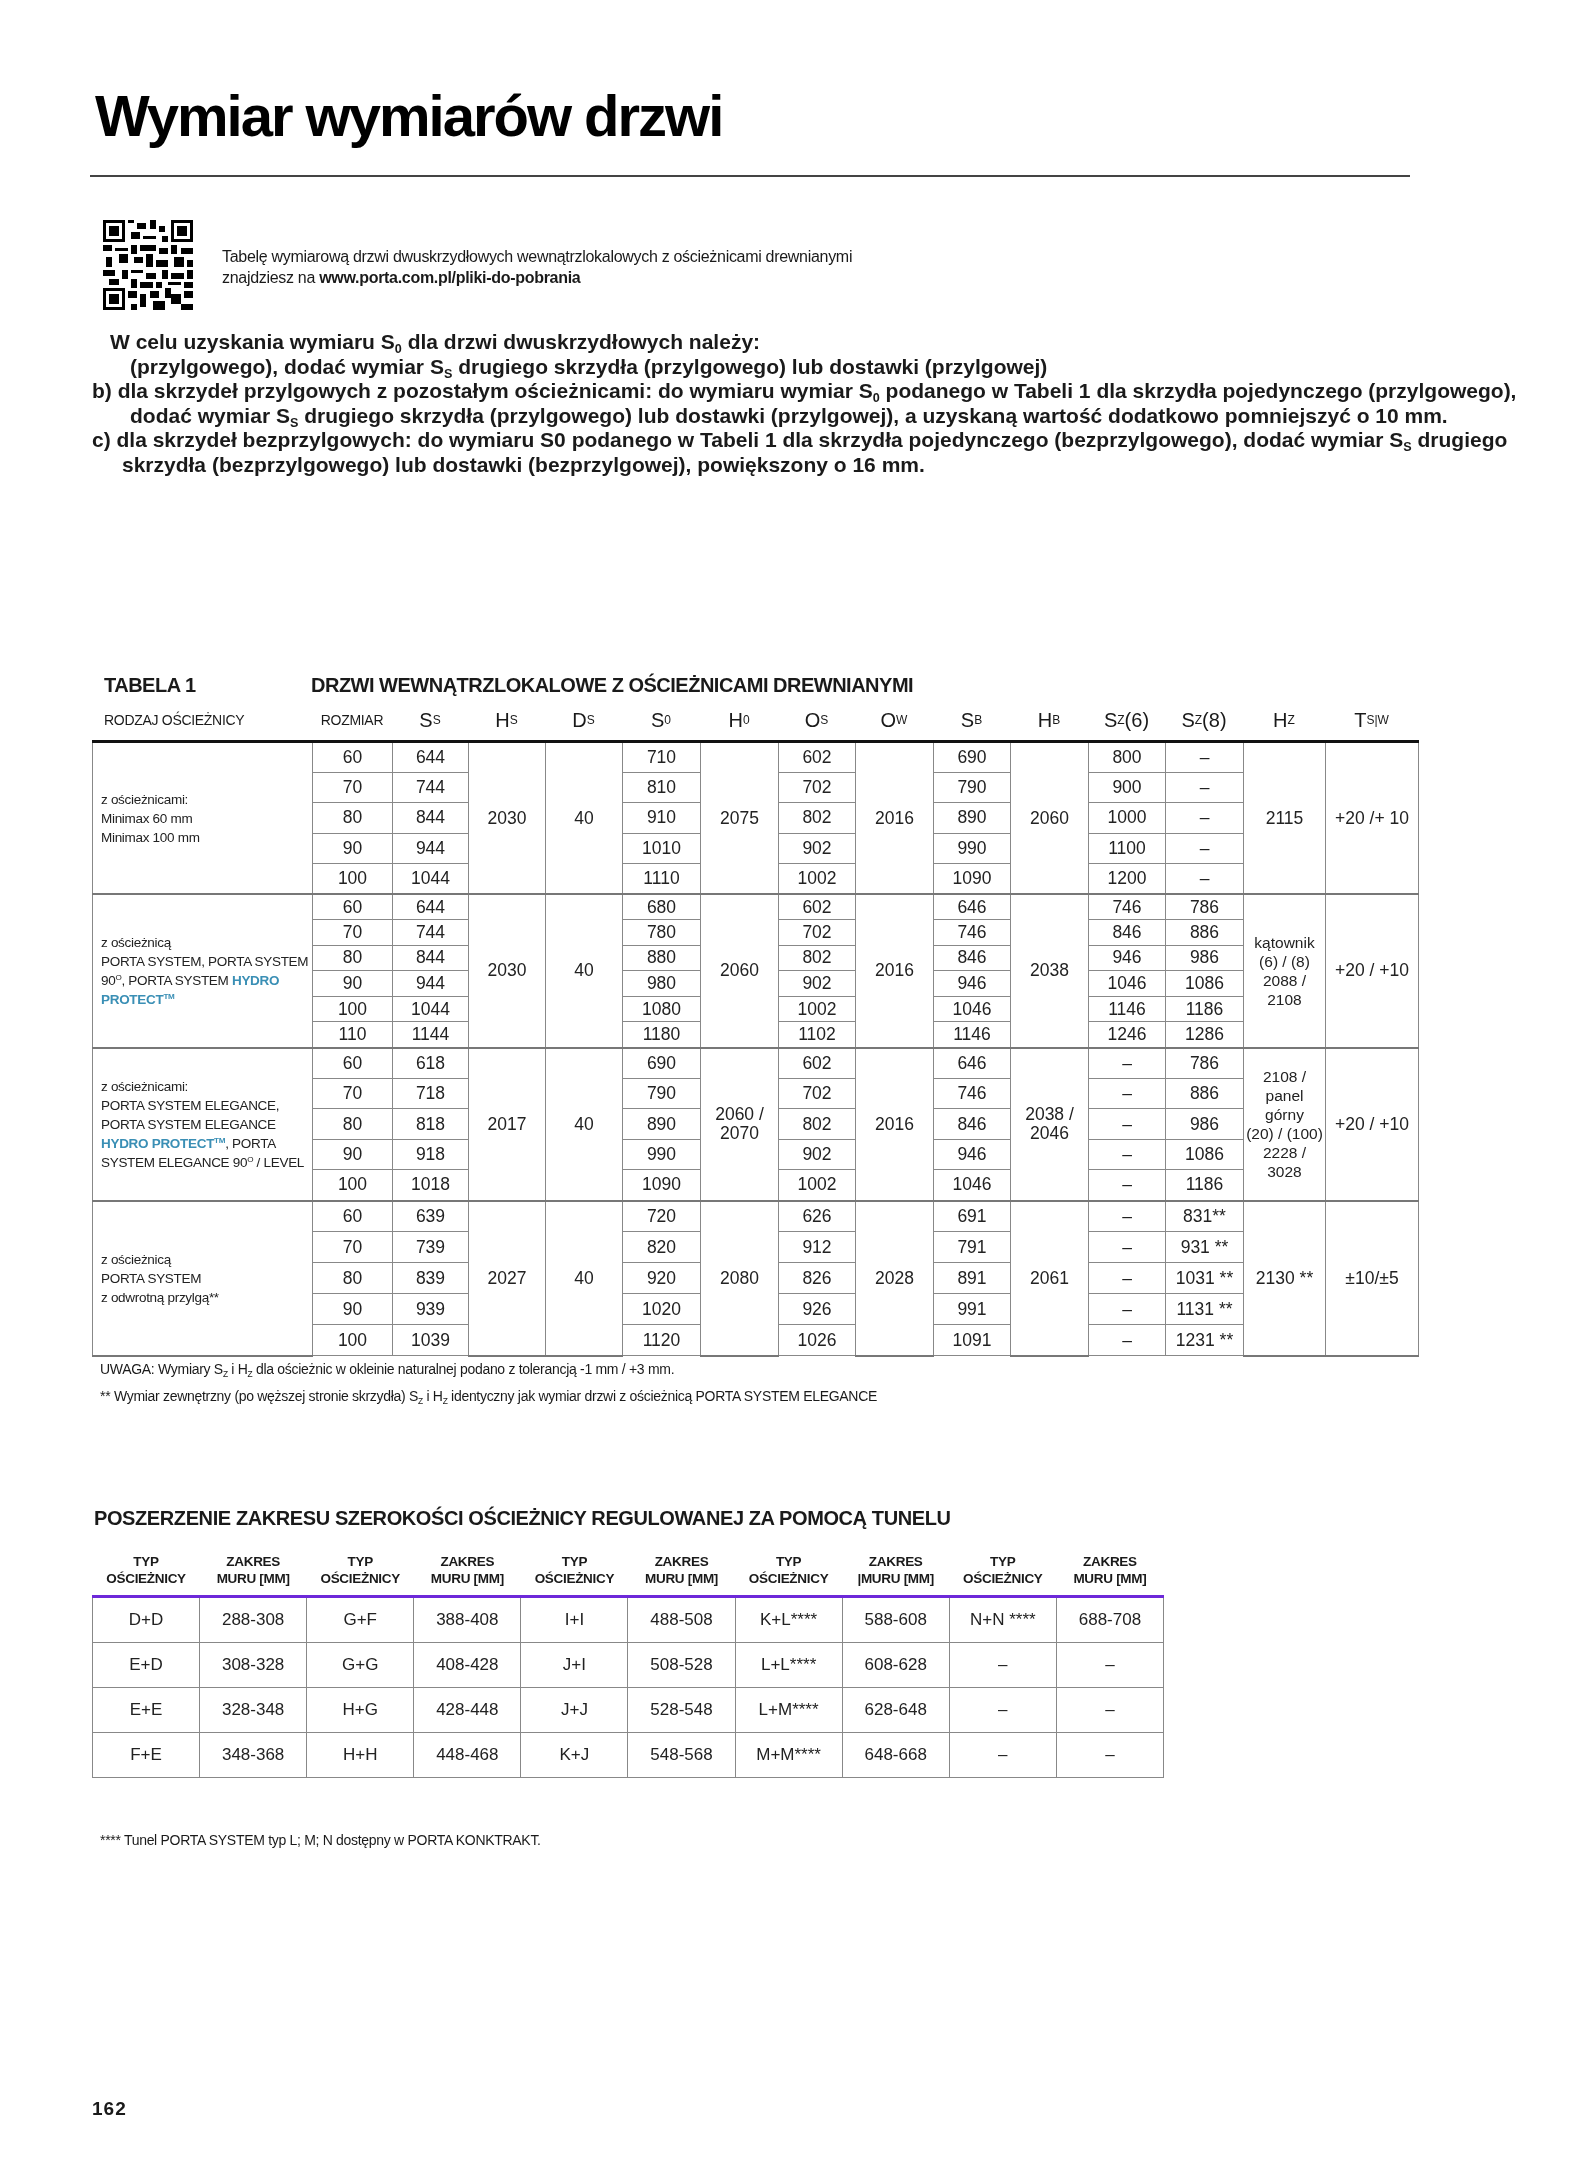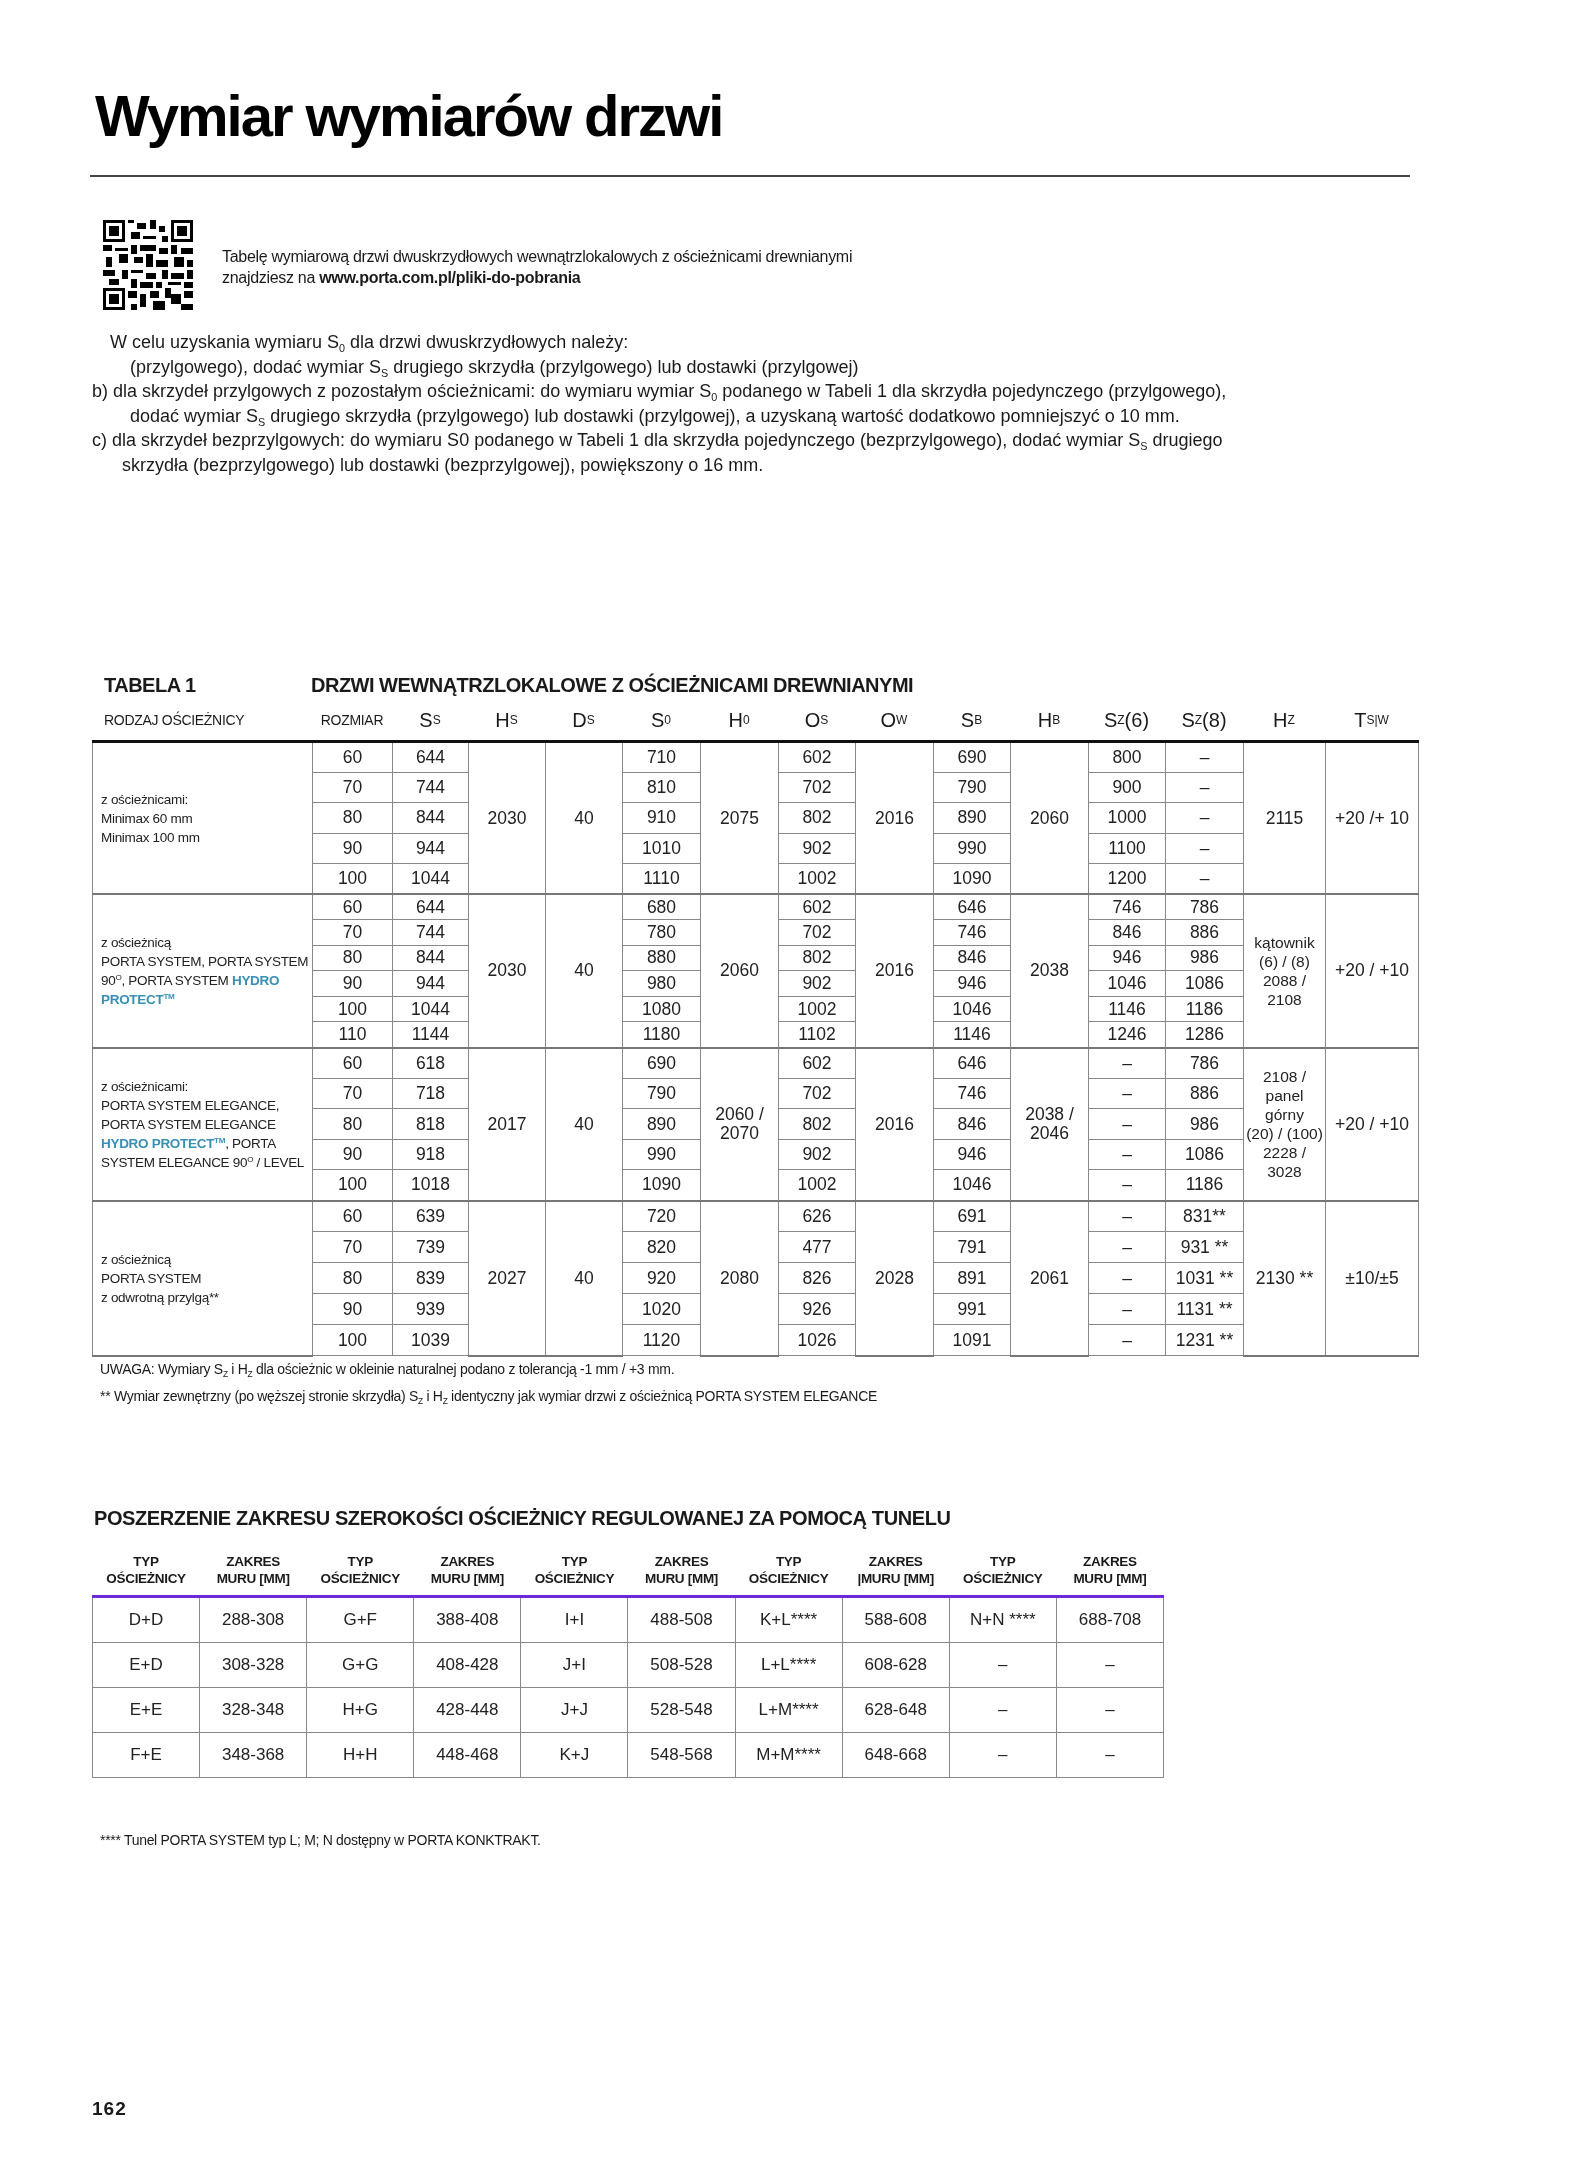--- a/index.html
+++ b/index.html
@@ -3,21 +3,21 @@
 <meta charset="utf-8">
 <style>
   html, body { margin:0; padding:0; background:#fff; }
   body { width:1583px; height:2160px; position:relative; font-family:"Liberation Sans", sans-serif; color:#1a1a1a; overflow:hidden; }
   .abs { position:absolute; }
   #title { left:95px; top:82px; font-size:58px; font-weight:bold; letter-spacing:-2px; color:#000; margin:0; }
   #rule { left:90px; top:175px; width:1320px; height:2px; background:#444; }
   #qr { left:103px; top:220px; width:90px; height:90px; }
   #qr-text { left:222px; top:246px; font-size:16px; line-height:21px; letter-spacing:-0.3px; }
   #qr-text b { font-weight:bold; }
-  #instr { left:92px; top:330px; font-size:18px; line-height:24.5px; }
+  #instr { left:92px; top:330px; font-size:21px; line-height:24.5px;font-weight:bold; }
   #instr .line { white-space:nowrap; }
   #instr .ind { padding-left:38px; }
   #instr .ind2 { padding-left:30px; }
   sub { font-size:0.6em; vertical-align:-0.35em; line-height:0; }
   sup { font-size:0.6em; vertical-align:0.6em; line-height:0; }
 
   
   #t1-label { left:104px; top:674px; font-size:20px; font-weight:bold; letter-spacing:-0.5px; }
   #t1-title { left:311px; top:674px; font-size:20px; font-weight:bold; letter-spacing:-0.5px; }
   #t1-head { left:92px; top:700px; width:1326px; height:40px; }
@@ -418,21 +418,21 @@
         <td rowspan="5" class="merged">2061</td>
         <td>–</td>
         <td>831**</td>
         <td rowspan="5" class="merged">2130 **</td>
         <td rowspan="5" class="merged">±10/±5</td>
       </tr>
       <tr style="height:31px">
         <td>70</td>
         <td>739</td>
         <td>820</td>
-        <td>477</td>
+        <td>912</td>
         <td>791</td>
         <td>–</td>
         <td>931 **</td>
       </tr>
       <tr style="height:31px">
         <td>80</td>
         <td>839</td>
         <td>920</td>
         <td>826</td>
         <td>891</td>

